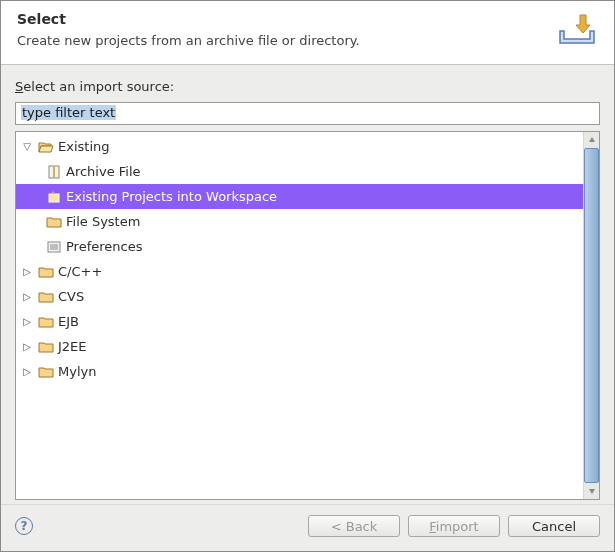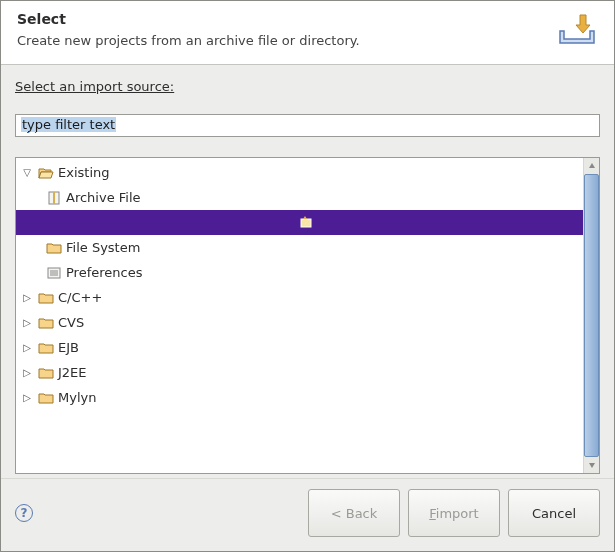--- a/index.html
+++ b/index.html
@@ -29,40 +29,40 @@
   .banner-desc { font-size: 13px; color: #444; }
   .banner-icon { width: 42px; height: 36px; margin-left: 12px; flex-shrink: 0; }
   .main {
     flex: 1;
     padding: 14px 14px 4px 14px;
     display: flex;
     flex-direction: column;
     background: #ededeb;
     min-height: 0;
   }
-  .label { margin-bottom: 20px; text-decoration: underline; }
+  .label { margin-bottom: 8px; }
   .accel { text-decoration: underline; }
   .filter-input {
     width: 100%;
     border: 1px solid #9a9a96;
     background: #fff;
     padding: 3px 5px;
     font-family: inherit;
     font-size: 13px;
     color: #2a5aa8;
     outline: none;
   }
   .filter-highlight {
     position: absolute;
     left: 6px; top: 3px;
     background: #bcd5ef;
     color: #1a1a1a;
     padding: 0 1px;
   }
-  .filter-wrap { position: relative; margin-bottom: 20px; }
+  .filter-wrap { position: relative; margin-bottom: 6px; }
   .tree-wrap {
     flex: 1;
     border: 1px solid #9a9a96;
     background: #fff;
     display: flex;
     min-height: 0;
     overflow: hidden;
   }
   .tree {
     flex: 1;
@@ -72,21 +72,21 @@
   .tree-row {
     display: flex;
     align-items: center;
     height: 25px;
     padding-left: 6px;
     gap: 4px;
     white-space: nowrap;
   }
   .tree-row.indent-0 { padding-left: 4px; }
   .tree-row.indent-1 { padding-left: 12px; }
-  .tree-row.selected { background: #4c1d95; color: #fff; flex-direction: column; }
+  .tree-row.selected { background: #8b5cf6; color: #fff; }
   .expander {
     width: 14px; height: 14px;
     display: inline-flex;
     align-items: center;
     justify-content: center;
     font-size: 10px;
     color: #555;
     flex-shrink: 0;
   }
   .spacer { width: 14px; flex-shrink: 0; }
@@ -119,21 +119,21 @@
     border-radius: 50%;
     color: #5a7bb5;
     display: flex; align-items: center; justify-content: center;
     font-size: 12px;
     font-weight: bold;
     cursor: pointer;
   }
   .footer-spacer { flex: 1; }
   .btn {
     min-width: 92px;
-    height: 48px;
+    height: 22px;
     margin-left: 8px;
     background: linear-gradient(#fafaf9, #e6e6e3);
     border: 1px solid #a8a8a3;
     border-radius: 3px;
     font-family: inherit;
     font-size: 13px;
     color: #2e2e2e;
     cursor: pointer;
     padding: 0 4px;
   }

